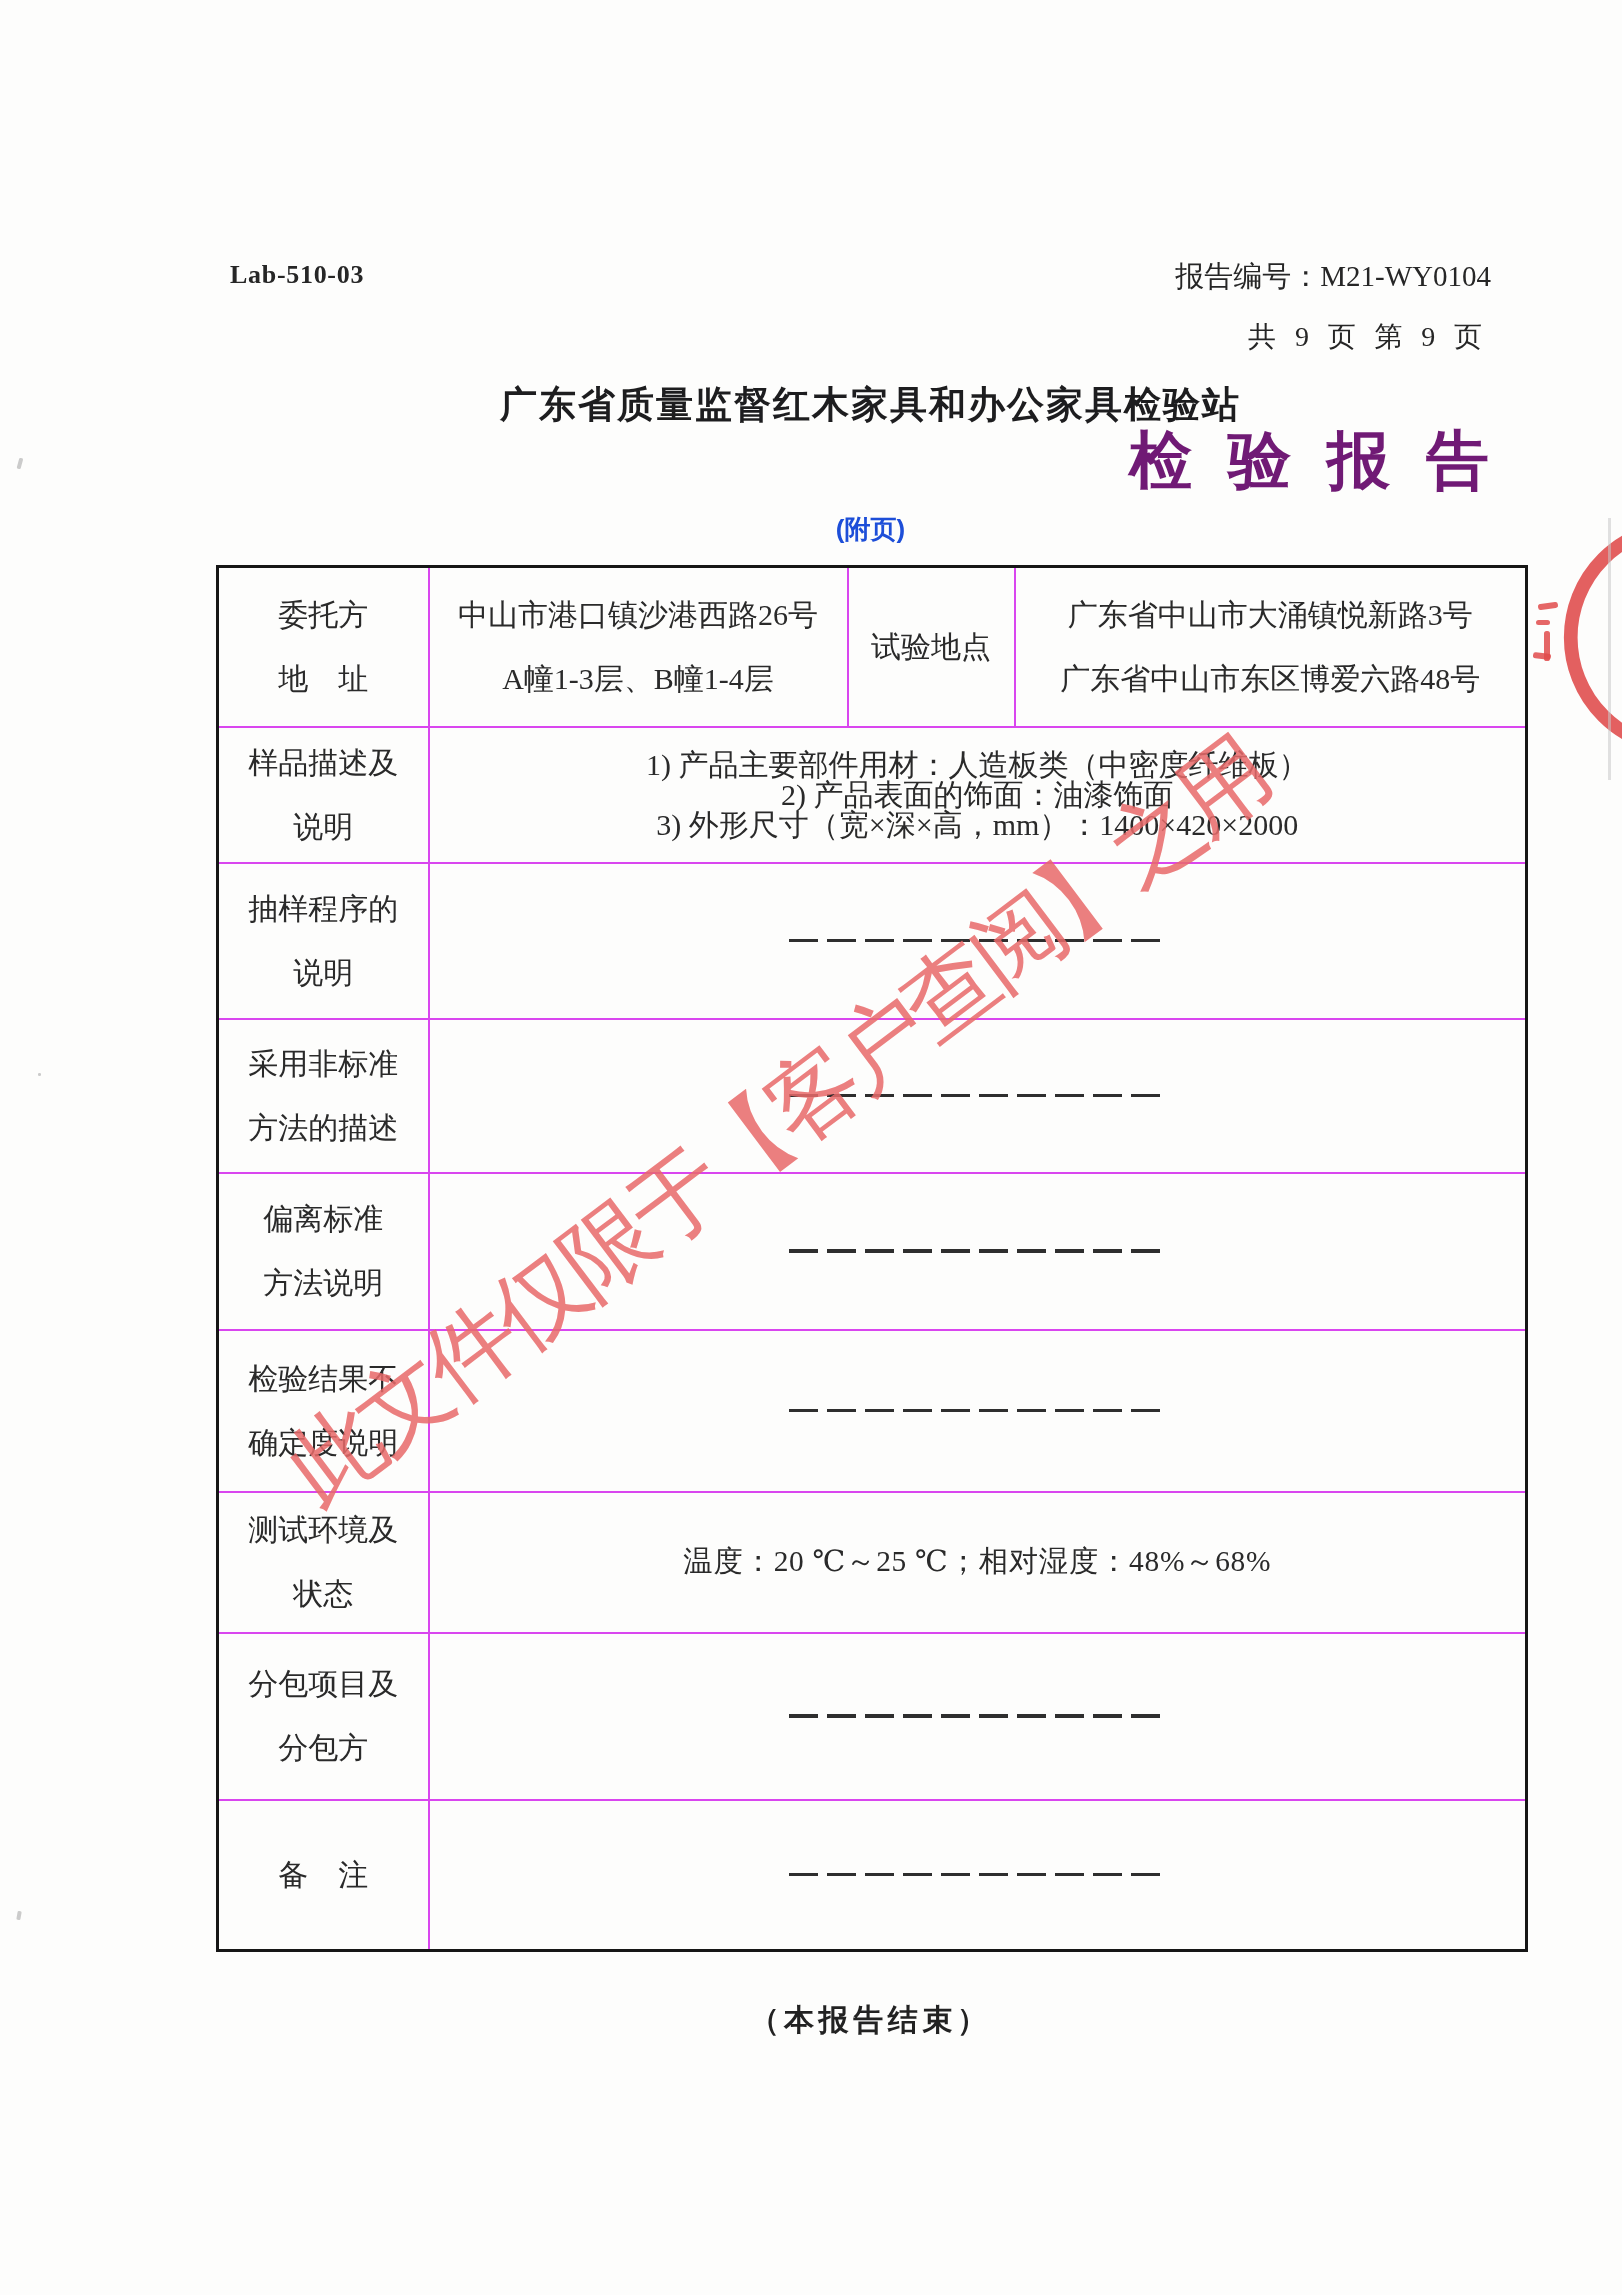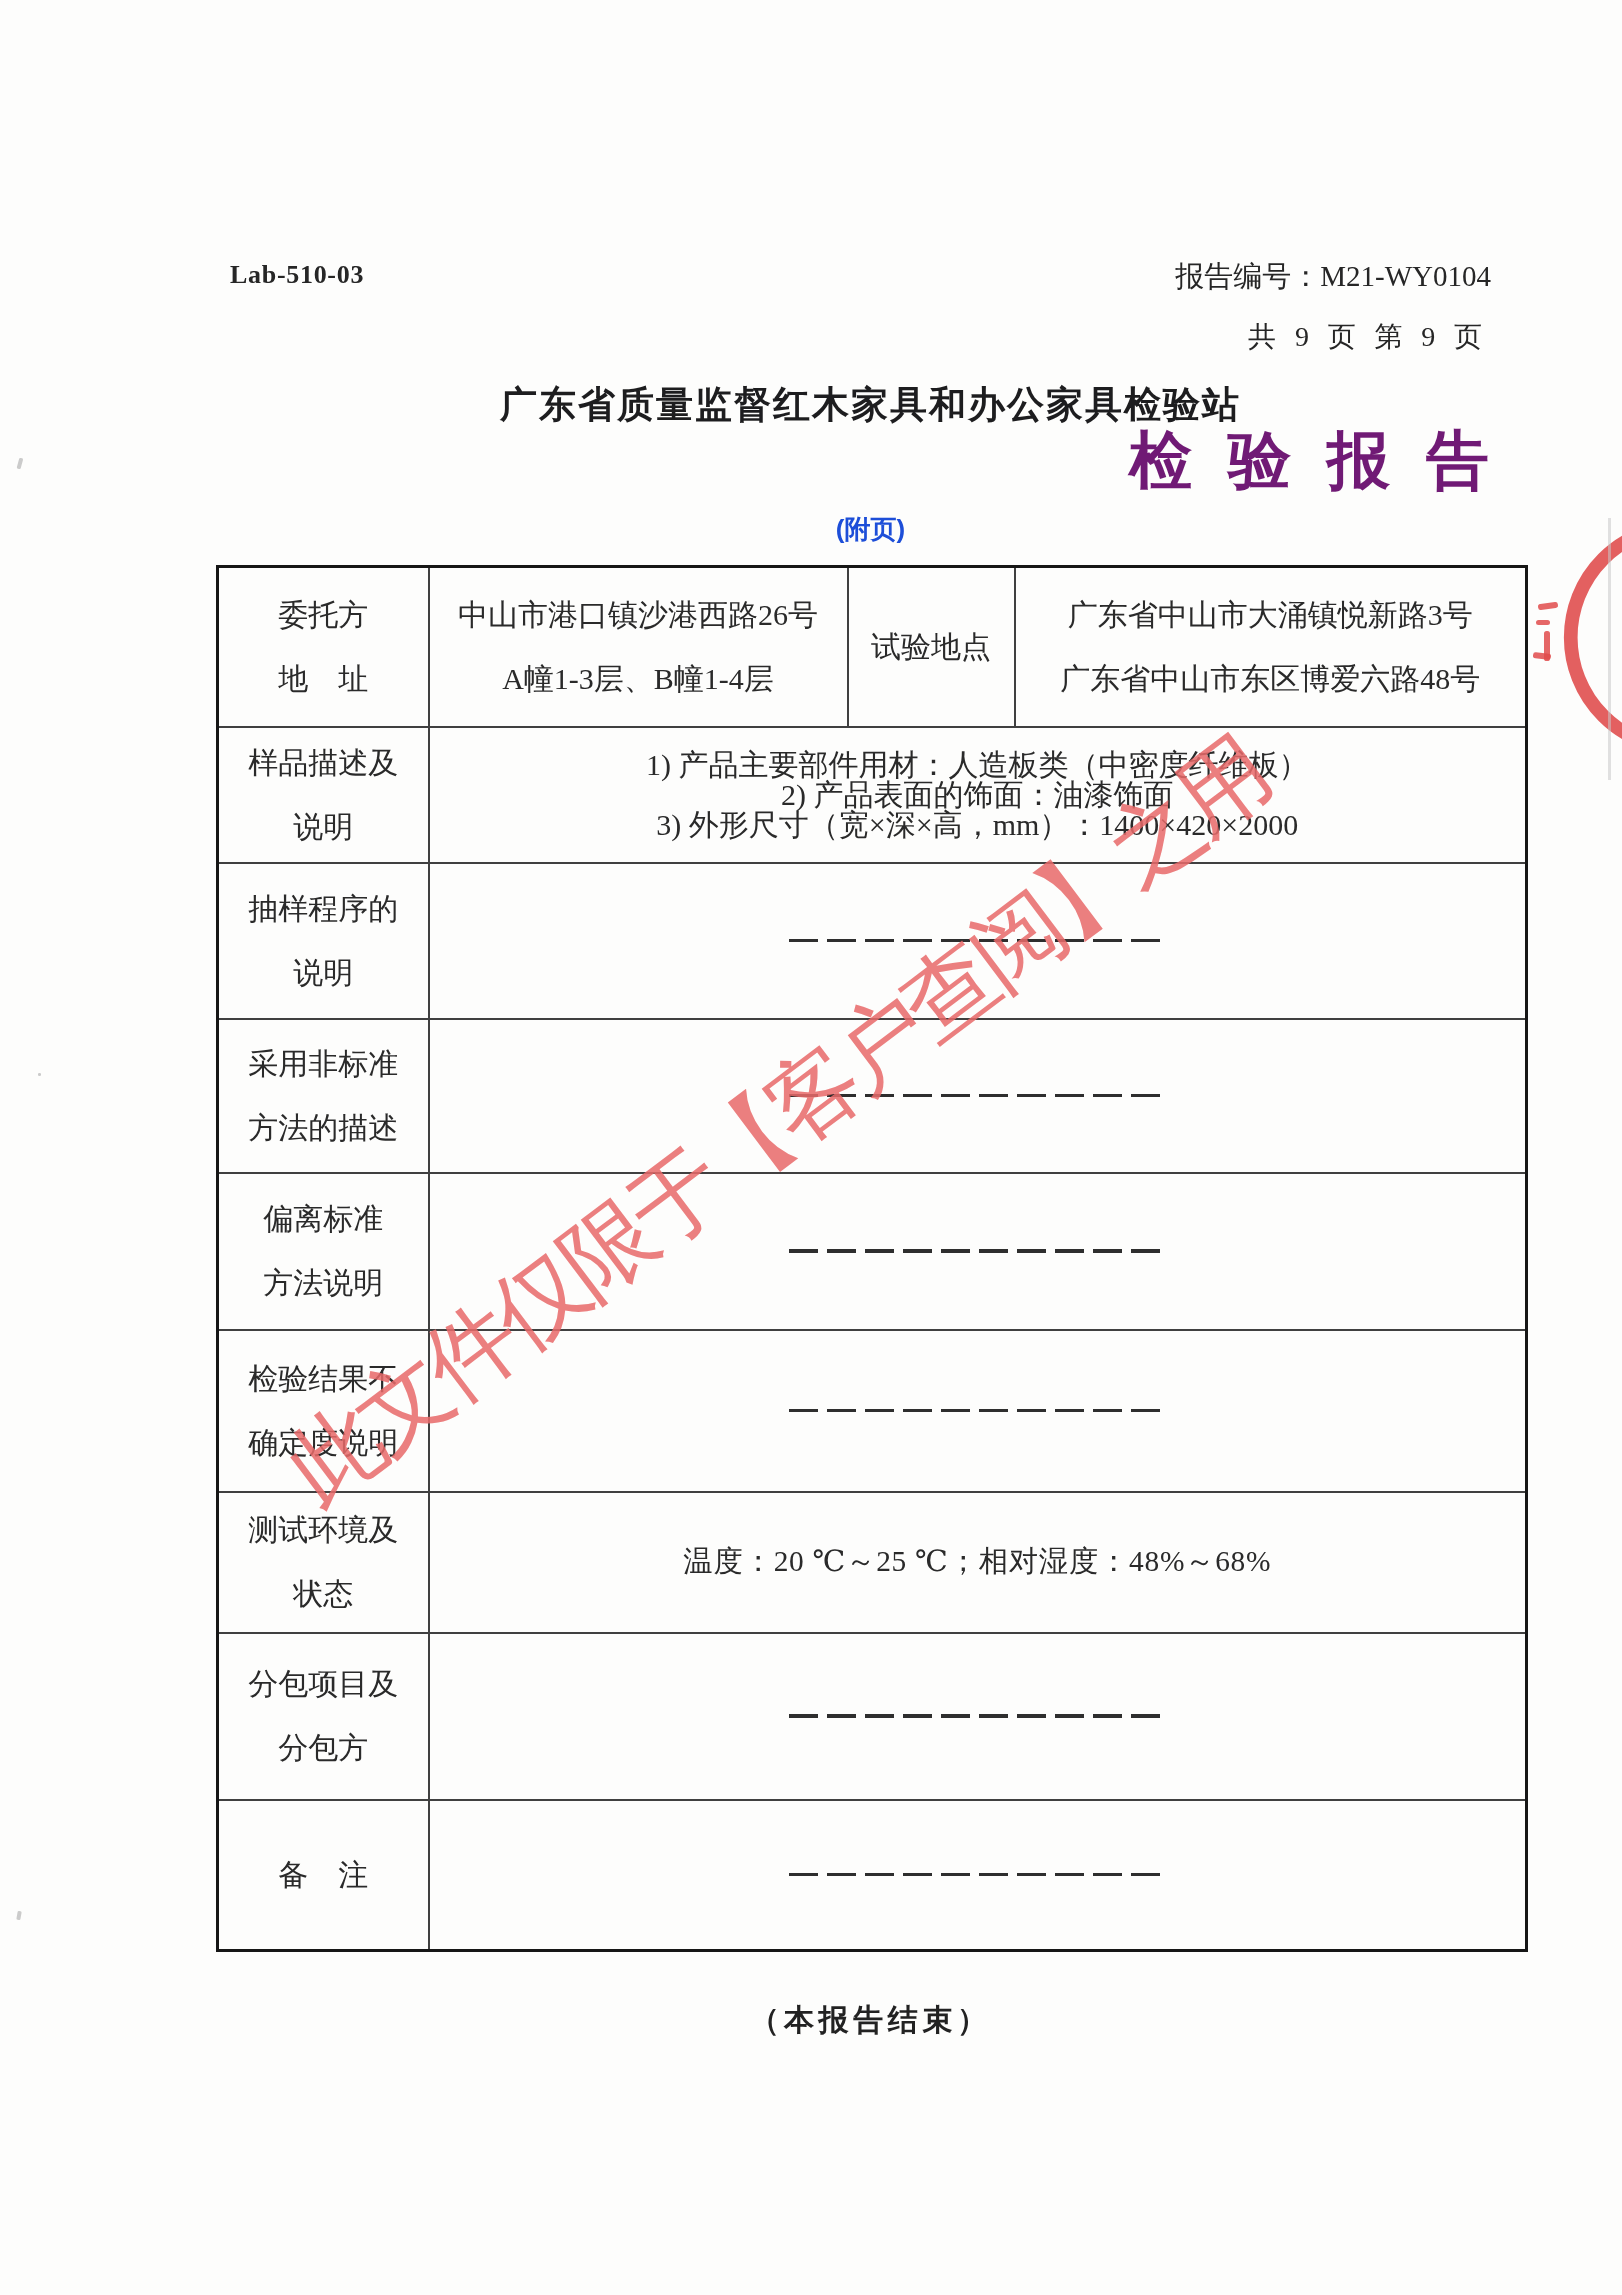--- a/index.html
+++ b/index.html
@@ -28,21 +28,21 @@
     font-family:"Liberation Sans","DejaVu Sans",sans-serif;
     font-size:26px;font-weight:bold;color:#1d4ed8;
   }
   
   table.report-table{
     position:absolute;left:216px;top:565px;width:1309px;
     border-collapse:collapse;table-layout:fixed;
     border:3.3px solid #161616;
   }
   table.report-table td{
-    border:2px solid #404040;vertical-align:middle;padding:0;
+    border:2px solid #d946ef;vertical-align:middle;padding:0;
     font-size:30px;line-height:1;color:#2a2a2a;
   }
   td.lbl{text-align:center;}
   td.ctr{text-align:center;}
   td.lft{text-align:left;padding-left:21px;}
   .cell-line{line-height:1;}
   .cell-line + .cell-line{margin-top:34px;}
   .desc-line{line-height:1;text-align:center;}
   .desc-line + .desc-line{}
   .env-text{text-align:center;font-size:29.4px;letter-spacing:0.7px;}

